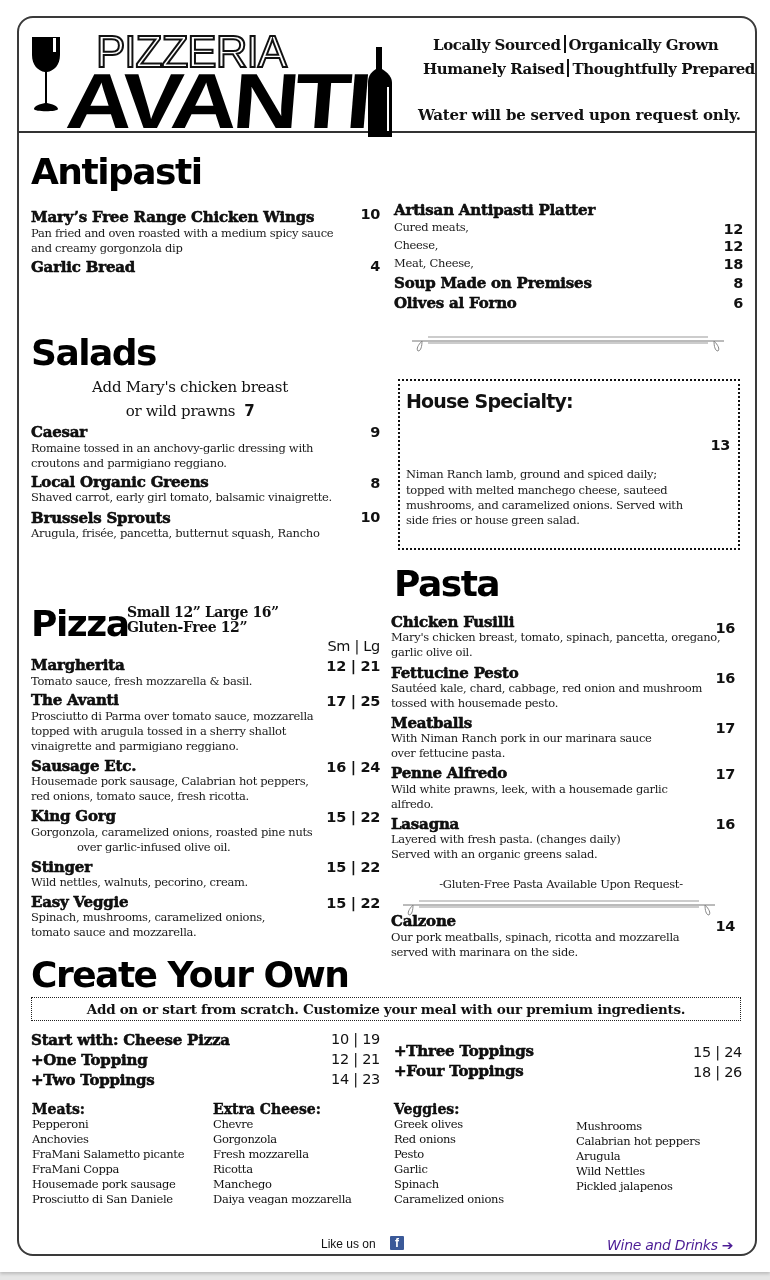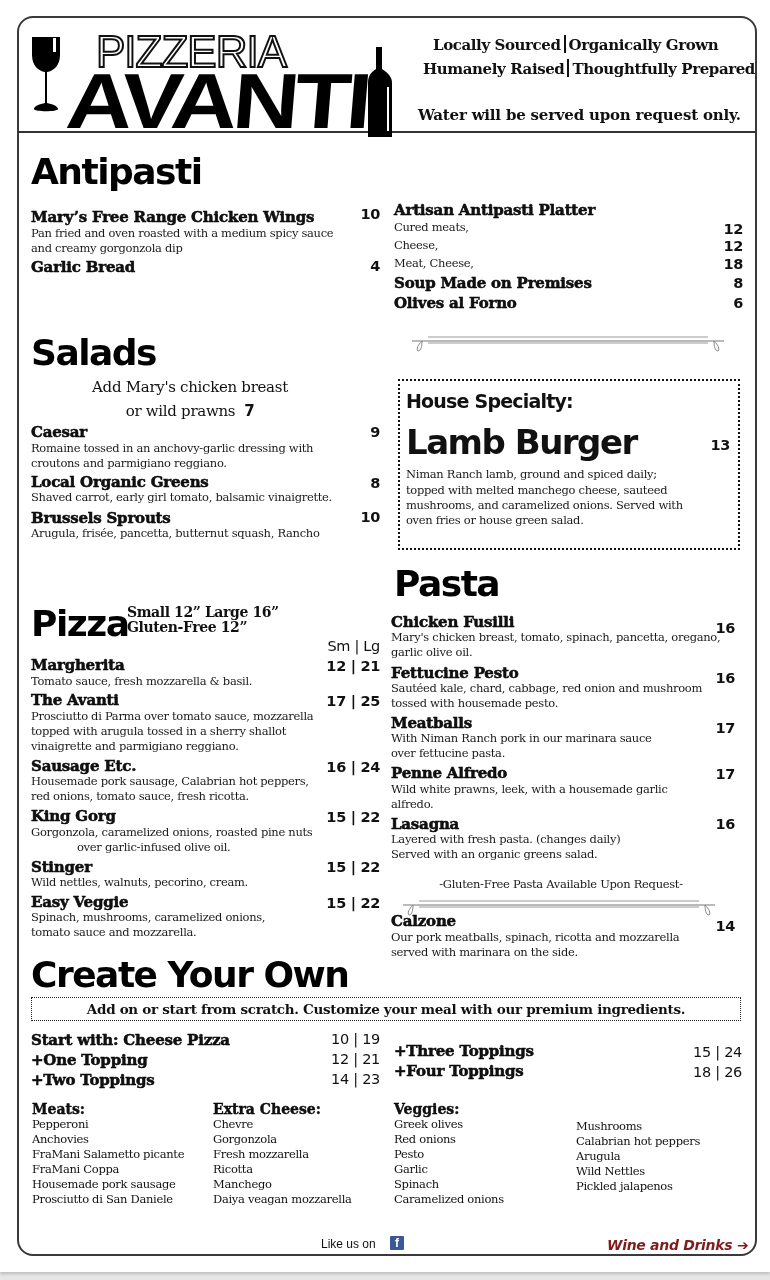--- a/index.html
+++ b/index.html
@@ -35,21 +35,21 @@
 
   .pizza-sizes { font-family: "DejaVu Serif", serif; font-weight: bold; font-size: 14px; line-height: 15px; letter-spacing: -0.4px; }
 
   .cyo-box { left: 31px; top: 997px; width: 710px; height: 24px; border: 1px dotted #222; text-align: center; font-weight: bold; font-size: 13.5px; line-height: 22px; letter-spacing: -0.3px; }
 
   .cat-title { font-family: "DejaVu Serif", serif; font-weight: 900; font-size: 14px; -webkit-text-stroke: 0.4px #000; line-height: 16px; }
   .topping { font-family: "DejaVu Serif", serif; font-size: 11.5px; line-height: 15px; letter-spacing: -0.3px; white-space: nowrap; }
 
   .footer-like { font-family: "Liberation Sans", sans-serif; font-size: 12px; }
   .fb-icon { display: inline-block; width: 14px; height: 14px; background: #3b5998; color: #fff; font-family: "Liberation Sans", sans-serif; font-weight: bold; font-size: 12px; line-height: 15px; text-align: center; border-radius: 1px; }
-  .wine-link { font-family: "DejaVu Sans", sans-serif; font-weight: bold; font-style: italic; font-size: 14px; letter-spacing: -0.3px; color: #7f1d1d; }
+  .wine-link { font-family: "DejaVu Sans", sans-serif; font-weight: normal; font-style: italic; font-size: 14px; letter-spacing: -0.3px; color: #4c1d95; }
 </style>
 </head>
 <body>
 
 <div class="page">
   <div class="frame"></div>
   <div class="header-line"></div>
 
   <svg class="abs logo-glass" width="32" height="80" viewBox="0 0 32 80">
     <path d="M2 2 H30 V20 C30 30 24 36 17 37 V68 C22 69 28 71 28 74 C28 77 4 77 4 74 C4 71 10 69 15 68 V37 C8 36 2 30 2 20 Z" fill="#000"></path>
@@ -116,26 +116,25 @@
   <div class="abs item-name" style="left:31px; top:473px;">Local Organic Greens</div>
   <div class="abs price" style="left:340px; width:40px; top:474px;">8</div>
   <div class="abs desc" style="left:31px; top:490px;">Shaved carrot, early girl tomato, balsamic vinaigrette.</div>
 
   <div class="abs item-name" style="left:31px; top:509px;">Brussels Sprouts</div>
   <div class="abs price" style="left:340px; width:40px; top:508px;">10</div>
   <div class="abs desc" style="left:31px; top:526px;">Arugula, frisée, pancetta, butternut squash, Rancho</div>
 
   <div class="abs specialty-box"></div>
   <div class="abs specialty-label" style="left:406px; top:390px;">House Specialty:</div>
-  <div class="abs specialty-name" style="left:406px; top:423px;">Lamb Burger</div>
   <div class="abs price" style="left:690px; width:40px; top:436px;">13</div>
   <div class="abs desc" style="left:406px; top:467px;">Niman Ranch lamb, ground and spiced daily;</div>
   <div class="abs desc" style="left:406px; top:483px;">topped with melted manchego cheese, sauteed</div>
   <div class="abs desc" style="left:406px; top:498px;">mushrooms, and caramelized onions. Served with</div>
-  <div class="abs desc" style="left:406px; top:513px;">oven fries or house green salad.</div>
+  <div class="abs desc" style="left:406px; top:513px;">side fries or house green salad.</div>
 
   <div class="abs section-title" style="left:31px; top:604px;">Pizza</div>
   <div class="abs pizza-sizes" style="left:127px; top:605px;">
     <div>Small 12” Large 16”</div>
     <div>Gluten-Free 12”</div>
   </div>
   <div class="abs price" style="left:300px; width:80px; top:637px; font-weight:normal; font-family:'DejaVu Sans',sans-serif;">Sm | Lg</div>
 
   <div class="abs item-name" style="left:31px; top:656px;">Margherita</div>
   <div class="abs price" style="left:300px; width:80px; top:657px;">12 | 21</div>

